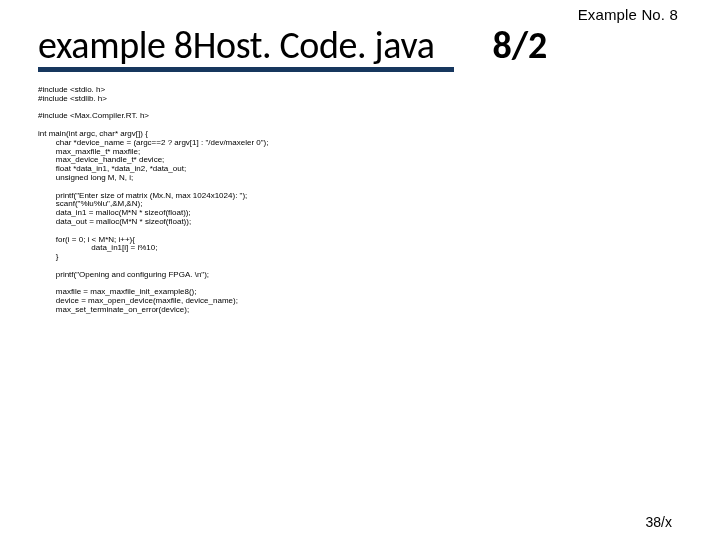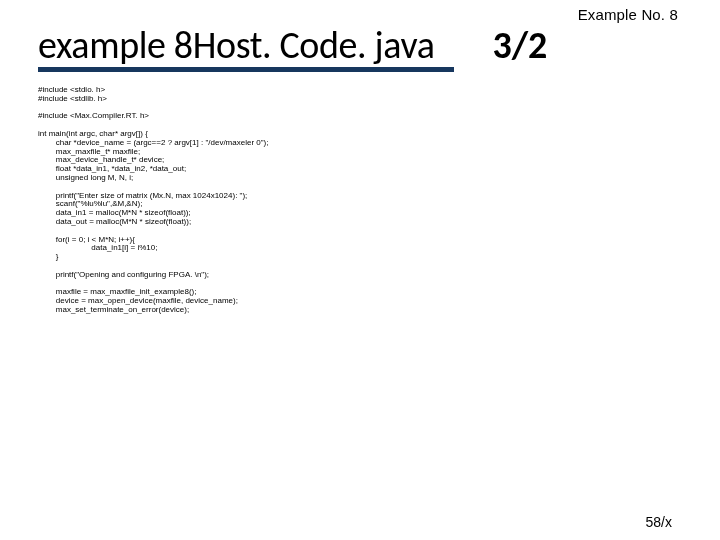--- a/index.html
+++ b/index.html
@@ -13,21 +13,21 @@
   .code { font-family: Liberation Sans, sans-serif; font-size: 8px; line-height: 1.1; white-space: pre; color: #000; }
   .footer { position: absolute; right: 16px; bottom: 10px; font-size: 14px; color: #000; }
 </style>
 </head>
 <body>
 
 <div class="slide">
   <div class="hdr-ex">Example No. 8</div>
   <div class="title-row">
     <div class="title">example 8Host. Code. java</div>
-    <div class="pager">3/2</div>
+    <div class="pager">8/2</div>
   </div>
   <div class="rule"></div>
   <div class="code">#include &lt;stdio. h&gt;
 #include &lt;stdlib. h&gt;
 
 #include &lt;Max.Compiler.RT. h&gt;
 
 int main(int argc, char* argv[]) {
         char *device_name = (argc==2 ? argv[1] : "/dev/maxeler 0");
         max_maxfile_t* maxfile;
@@ -42,14 +42,14 @@
 
         for(i = 0; i &lt; M*N; i++){
                         data_in1[i] = i%10;
         }
 
         printf("Opening and configuring FPGA. \n");
 
         maxfile = max_maxfile_init_example8();
         device = max_open_device(maxfile, device_name);
         max_set_terminate_on_error(device);</div>
-  <div class="footer">58/x</div>
+  <div class="footer">38/x</div>
 </div>
 
 </body></html>

